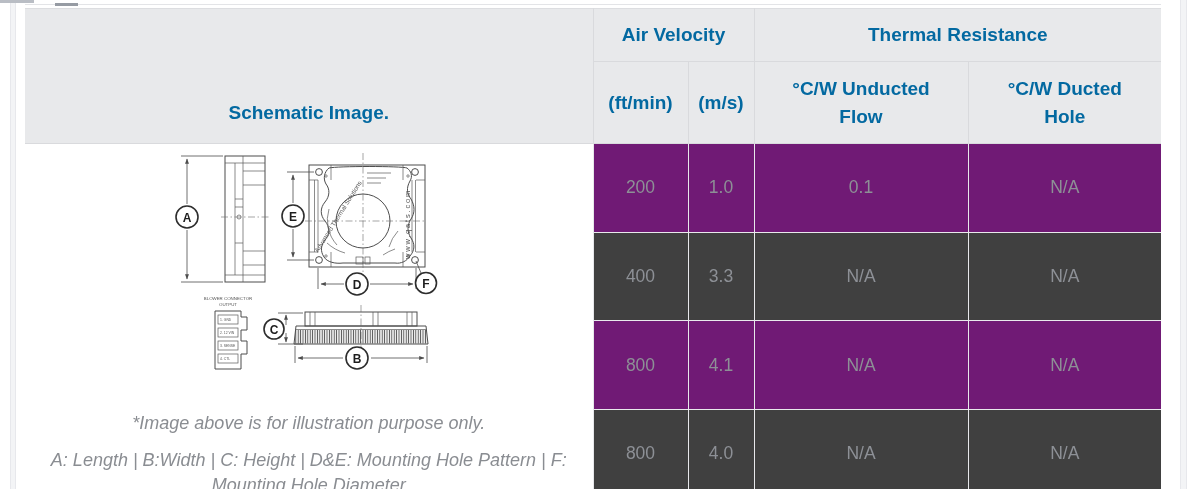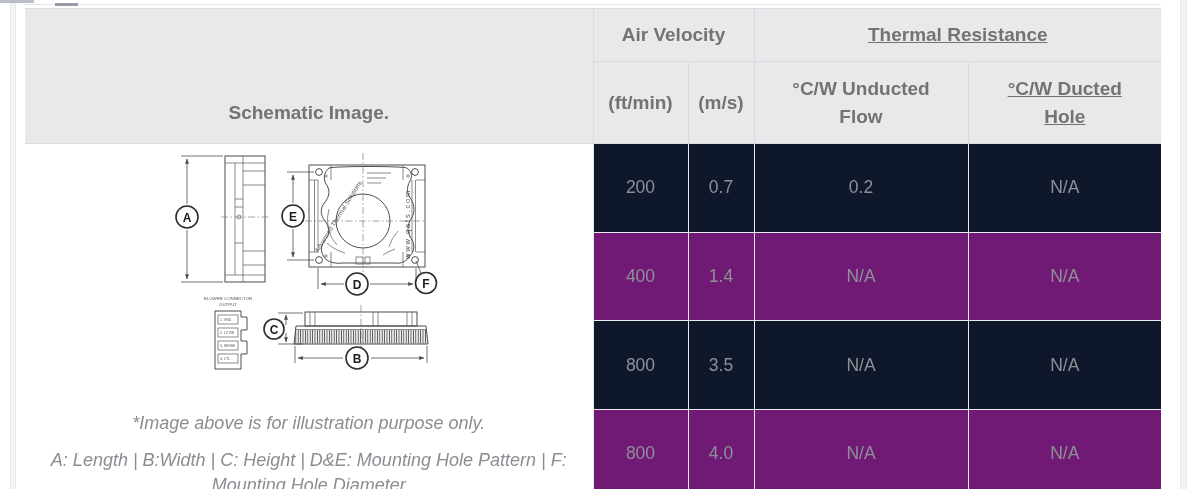--- a/index.html
+++ b/index.html
@@ -5,34 +5,34 @@
   html,body{margin:0;padding:0;width:1200px;height:489px;overflow:hidden;background:#ffffff;
     font-family:"Liberation Sans",sans-serif;}
   .edge-strip{position:absolute;top:0;bottom:0;background:#f3f4f6;border-left:1px solid #e7e8ec;border-right:1px solid #e7e8ec;}
   .edge-strip.left{left:10px;width:4px;}
   .edge-strip.right{left:1180px;width:5px;}
   .top-hairline{position:absolute;left:25px;top:4px;width:1136px;height:1px;background:#e3e4e7;}
   .top-corner-bar{position:absolute;left:0;top:0;width:34px;height:3px;background:#b9bdc4;}
   .top-dark-seg{position:absolute;left:55px;top:3px;width:23px;height:3px;background:#969ba3;}
 
   table.spec{position:absolute;left:25px;top:8px;width:1136px;border-collapse:collapse;table-layout:fixed;}
-  .spec th{background:#e8e9eb;color:#737373;font-weight:700;font-size:19px;line-height:28px;
+  .spec th{background:#e8e9eb;color:#0369a1;font-weight:700;font-size:19px;line-height:28px;
     border-right:1px solid #d9dadd;border-bottom:1px solid #d9dadd;text-align:center;vertical-align:middle;padding:0;}
   .spec thead tr.h1 th{border-top:1px solid #dcdde0;}
-  .spec th:last-child{border-right:none;text-decoration:underline;}
+  .spec th:last-child{border-right:none;}
   .spec th.sch-head{vertical-align:bottom;padding-bottom:16px;}
   .spec th.wrap{padding:0 30px;margin-left:39px;}
   tr.h1{height:53px;}
   tr.h2{height:82px;}
   tbody tr{height:88px;}
   .spec td{border-right:1px solid #e7e8eb;text-align:center;vertical-align:middle;
     font-size:17.5px;color:#8d9096;padding:0;}
   .spec td:last-child{border-right:none;}
-  .spec td.val{border-bottom:1px solid #e9eaed;background:#701a75;}
-  .spec tr.alt td.val{background:#0f172a;}
+  .spec td.val{border-bottom:1px solid #e9eaed;background:#404040;}
+  .spec tr.alt td.val{background:#701a75;}
   td.schematic-cell{background:#ffffff;vertical-align:top;}
   .sch-wrap{display:flex;flex-direction:column;align-items:center;}
   .sch-svg{margin-top:3px;}
   .footnote{font-style:italic;color:#8a8d92;font-size:18px;line-height:25px;text-align:center;
     max-width:524px;margin-top:24px;}
   .footnote .fn2{margin-top:12px;}
 
   
   .ln{stroke:#4d4d4d;stroke-width:1;fill:none;}
   .thin{stroke:#5a5a5a;stroke-width:.7;fill:none;}
@@ -219,33 +219,33 @@
             </g>
           </svg>
 
           <div class="footnote">
             <div>*Image above is for illustration purpose only.</div>
             <div class="fn2">A: Length | B:Width | C: Height | D&amp;E: Mounting Hole Pattern | F: Mounting Hole Diameter</div>
           </div>
         </div>
       </td>
       <td class="val">200</td>
-      <td class="val">0.7</td>
-      <td class="val">0.2</td>
+      <td class="val">1.0</td>
+      <td class="val">0.1</td>
       <td class="val">N/A</td>
     </tr>
     <tr>
       <td class="val">400</td>
-      <td class="val">1.4</td>
+      <td class="val">3.3</td>
       <td class="val">N/A</td>
       <td class="val">N/A</td>
     </tr>
     <tr class="alt">
       <td class="val">800</td>
-      <td class="val">3.5</td>
+      <td class="val">4.1</td>
       <td class="val">N/A</td>
       <td class="val">N/A</td>
     </tr>
     <tr>
       <td class="val">800</td>
       <td class="val">4.0</td>
       <td class="val">N/A</td>
       <td class="val">N/A</td>
     </tr>
   </tbody>

